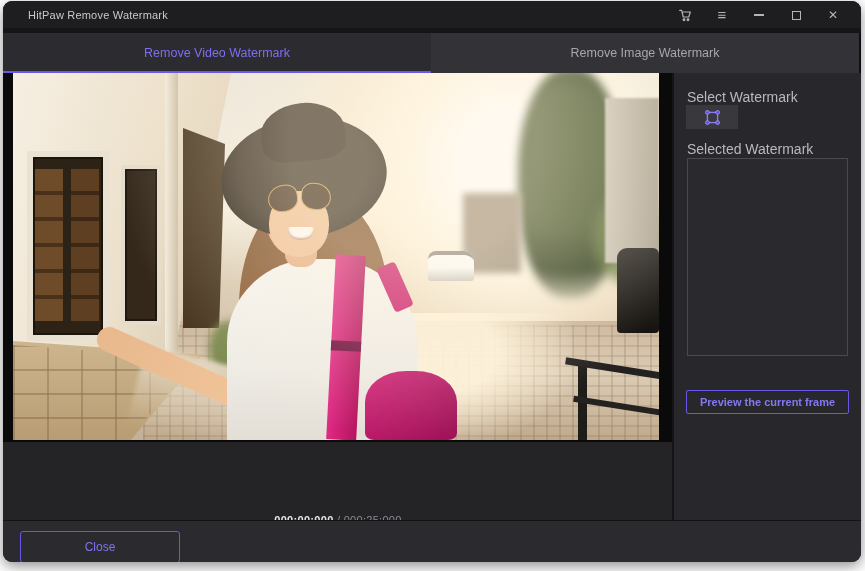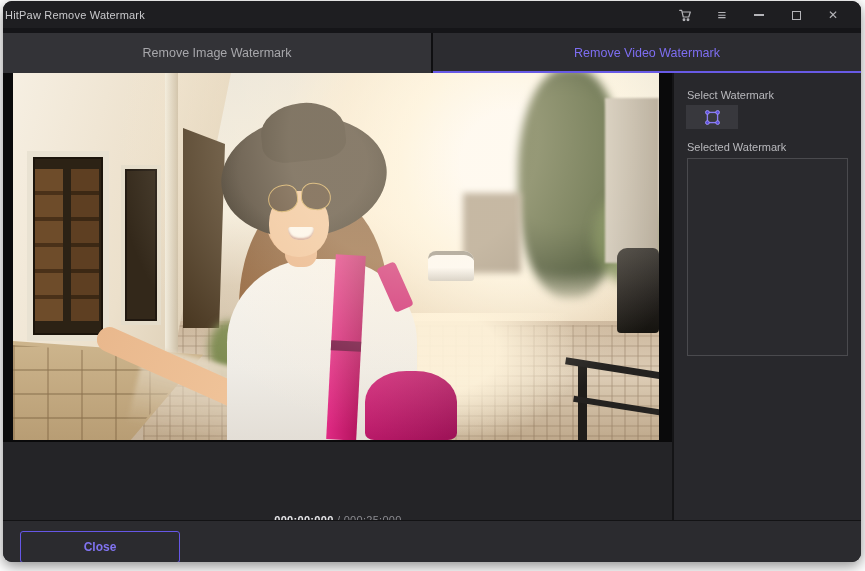--- a/index.html
+++ b/index.html
@@ -5,21 +5,21 @@
   * { margin:0; padding:0; box-sizing:border-box; }
   html,body { width:865px; height:571px; background:#ffffff; overflow:hidden;
               font-family:"Liberation Sans", sans-serif; }
   .window { position:absolute; left:3px; top:1px; width:858px; height:561px;
             background:#242428; border-radius:9px; overflow:hidden;
             box-shadow:0 4px 14px rgba(0,0,0,.45); }
 
   
   .titlebar { position:absolute; left:0; top:0; width:100%; height:28px;
               background:#1e1e21; display:flex; align-items:center; }
-  .title { font-size:11px; color:#c9c9cc; padding-left:2px; letter-spacing:.2px; }
+  .title { font-size:11px; color:#c9c9cc; padding-left:25px; letter-spacing:.2px; }
   .tb-icons { margin-left:auto; display:flex; align-items:center; gap:21px; padding-right:20px; }
   .tb-btn { color:#b4b4b8; cursor:default; display:flex; align-items:center; justify-content:center;
             width:16px; height:16px; }
   .glyph-menu { font-size:15px; line-height:16px; }
   .glyph-min { width:10px; height:2px; background:#b4b4b8; display:inline-block; }
   .glyph-max { width:9px; height:9px; border:1.5px solid #b4b4b8; display:inline-block; }
   .glyph-close { font-size:12px; line-height:16px; }
 
   
   .tabbar { position:absolute; left:0; top:27px; width:100%; height:45px;
@@ -140,37 +140,37 @@
   .timeline { position:absolute; left:62px; top:473px; width:597px; height:40px; background:#080809;
               display:flex; align-items:center; padding-left:3px; }
   .thumb { width:30.4px; height:34px; flex:0 0 auto; margin-right:0.1px; }
   .logo-zone { flex:1; height:34px; background:#050506; display:flex; align-items:center;
                justify-content:center; gap:42px; }
   .playhead-flag { position:absolute; left:57px; top:456px; width:8px; height:14px; background:#ee6a17; }
   .playhead-line { position:absolute; left:60px; top:469px; width:2px; height:48px; background:#e85f10; }
 
   
   .side-panel { position:absolute; left:671px; top:72px; width:187px; height:447px; background:#28282c; }
-  .sp-label { position:absolute; left:13px; font-size:11px; color:#b9b9bd; }
+  .sp-label { position:absolute; left:13px; font-size:14px; color:#b9b9bd; }
   .lbl-select { top:16px; }
   .lbl-selected { top:68px;text-align:right; }
   .tool-btn { position:absolute; left:12px; top:32px; width:52px; height:24px; background:#38383d;
               display:flex; align-items:center; justify-content:center; }
   .sel-box { position:absolute; left:13px; top:85px; width:161px; height:198px;
              border:1px solid #4a4a4e; background:#2a2a2e; }
   .frame-btn { position:absolute; left:12px; top:317px; width:163px; height:24px;
                border:1px solid #6657e6; border-radius:2px; background:transparent;
                color:#8577f2; font-size:11px; font-weight:bold;
                display:flex; align-items:center; justify-content:center; }
 
   
   .footer { position:absolute; left:0; top:520px; width:100%; height:41px; background:#2b2b2f; }
   .btn-close { position:absolute; left:17px; top:10px; width:160px; height:32px;
                border:1px solid #6657e6; border-radius:3px; background:transparent;
-               color:#8073f0; font-size:12px; font-weight:bold;
+               color:#8073f0; font-size:12px; font-weight:normal;
                display:flex; align-items:center; justify-content:center; }
   .btn-export { position:absolute; left:683px; top:10px; width:160px; height:26px;
                 border-radius:3px; background:#7b6bf2; color:#ffffff; font-size:12px; font-weight:bold;
                 display:flex; align-items:center; justify-content:center; }
 </style>
 </head>
 <body>
 
 <div class="window">
 
@@ -189,22 +189,22 @@
           <span class="glyph-min"></span>
         </div>
       <div class="tb-btn">
           <span class="glyph-max"></span>
         </div>
       <div class="tb-btn glyph-close">✕</div>
     </div>
   </div>
 
   <div class="tabbar">
+    <div class="tab tab-video">Remove Video Watermark</div>
     <div class="tab tab-image">Remove Image Watermark</div>
-    <div class="tab tab-video">Remove Video Watermark</div>
   </div>
 
   <div class="preview-area">
     <div class="preview-black">
       <div class="photo">
         <div class="ph-sky-right"></div>
         <div class="ph-sun"></div>
         <div class="ph-tree-big"></div>
         <div class="ph-tree-small"></div>
         <div class="ph-bld-right"></div>
@@ -290,20 +290,21 @@
       <svg width="17" height="17" viewBox="0 0 20 20">
         <rect x="4" y="4" width="12" height="12" fill="none" stroke="#8a7cf4" stroke-width="1.6"></rect>
         <circle cx="4" cy="4" r="2.2" fill="#5d4fe0" stroke="#a89bf8" stroke-width="1"></circle>
         <circle cx="16" cy="4" r="2.2" fill="#5d4fe0" stroke="#a89bf8" stroke-width="1"></circle>
         <circle cx="4" cy="16" r="2.2" fill="#5d4fe0" stroke="#a89bf8" stroke-width="1"></circle>
         <circle cx="16" cy="16" r="2.2" fill="#5d4fe0" stroke="#a89bf8" stroke-width="1"></circle>
       </svg>
     </div>
     <span class="sp-label lbl-selected">Selected Watermark</span>
     <div class="sel-box"></div>
+    <div class="frame-btn">Preview the current frame</div>
   </div>
 
   <div class="h-divider"></div>
 
   <div class="footer">
     <div class="btn-close">Close</div>
   </div>
 
 </div>
 

